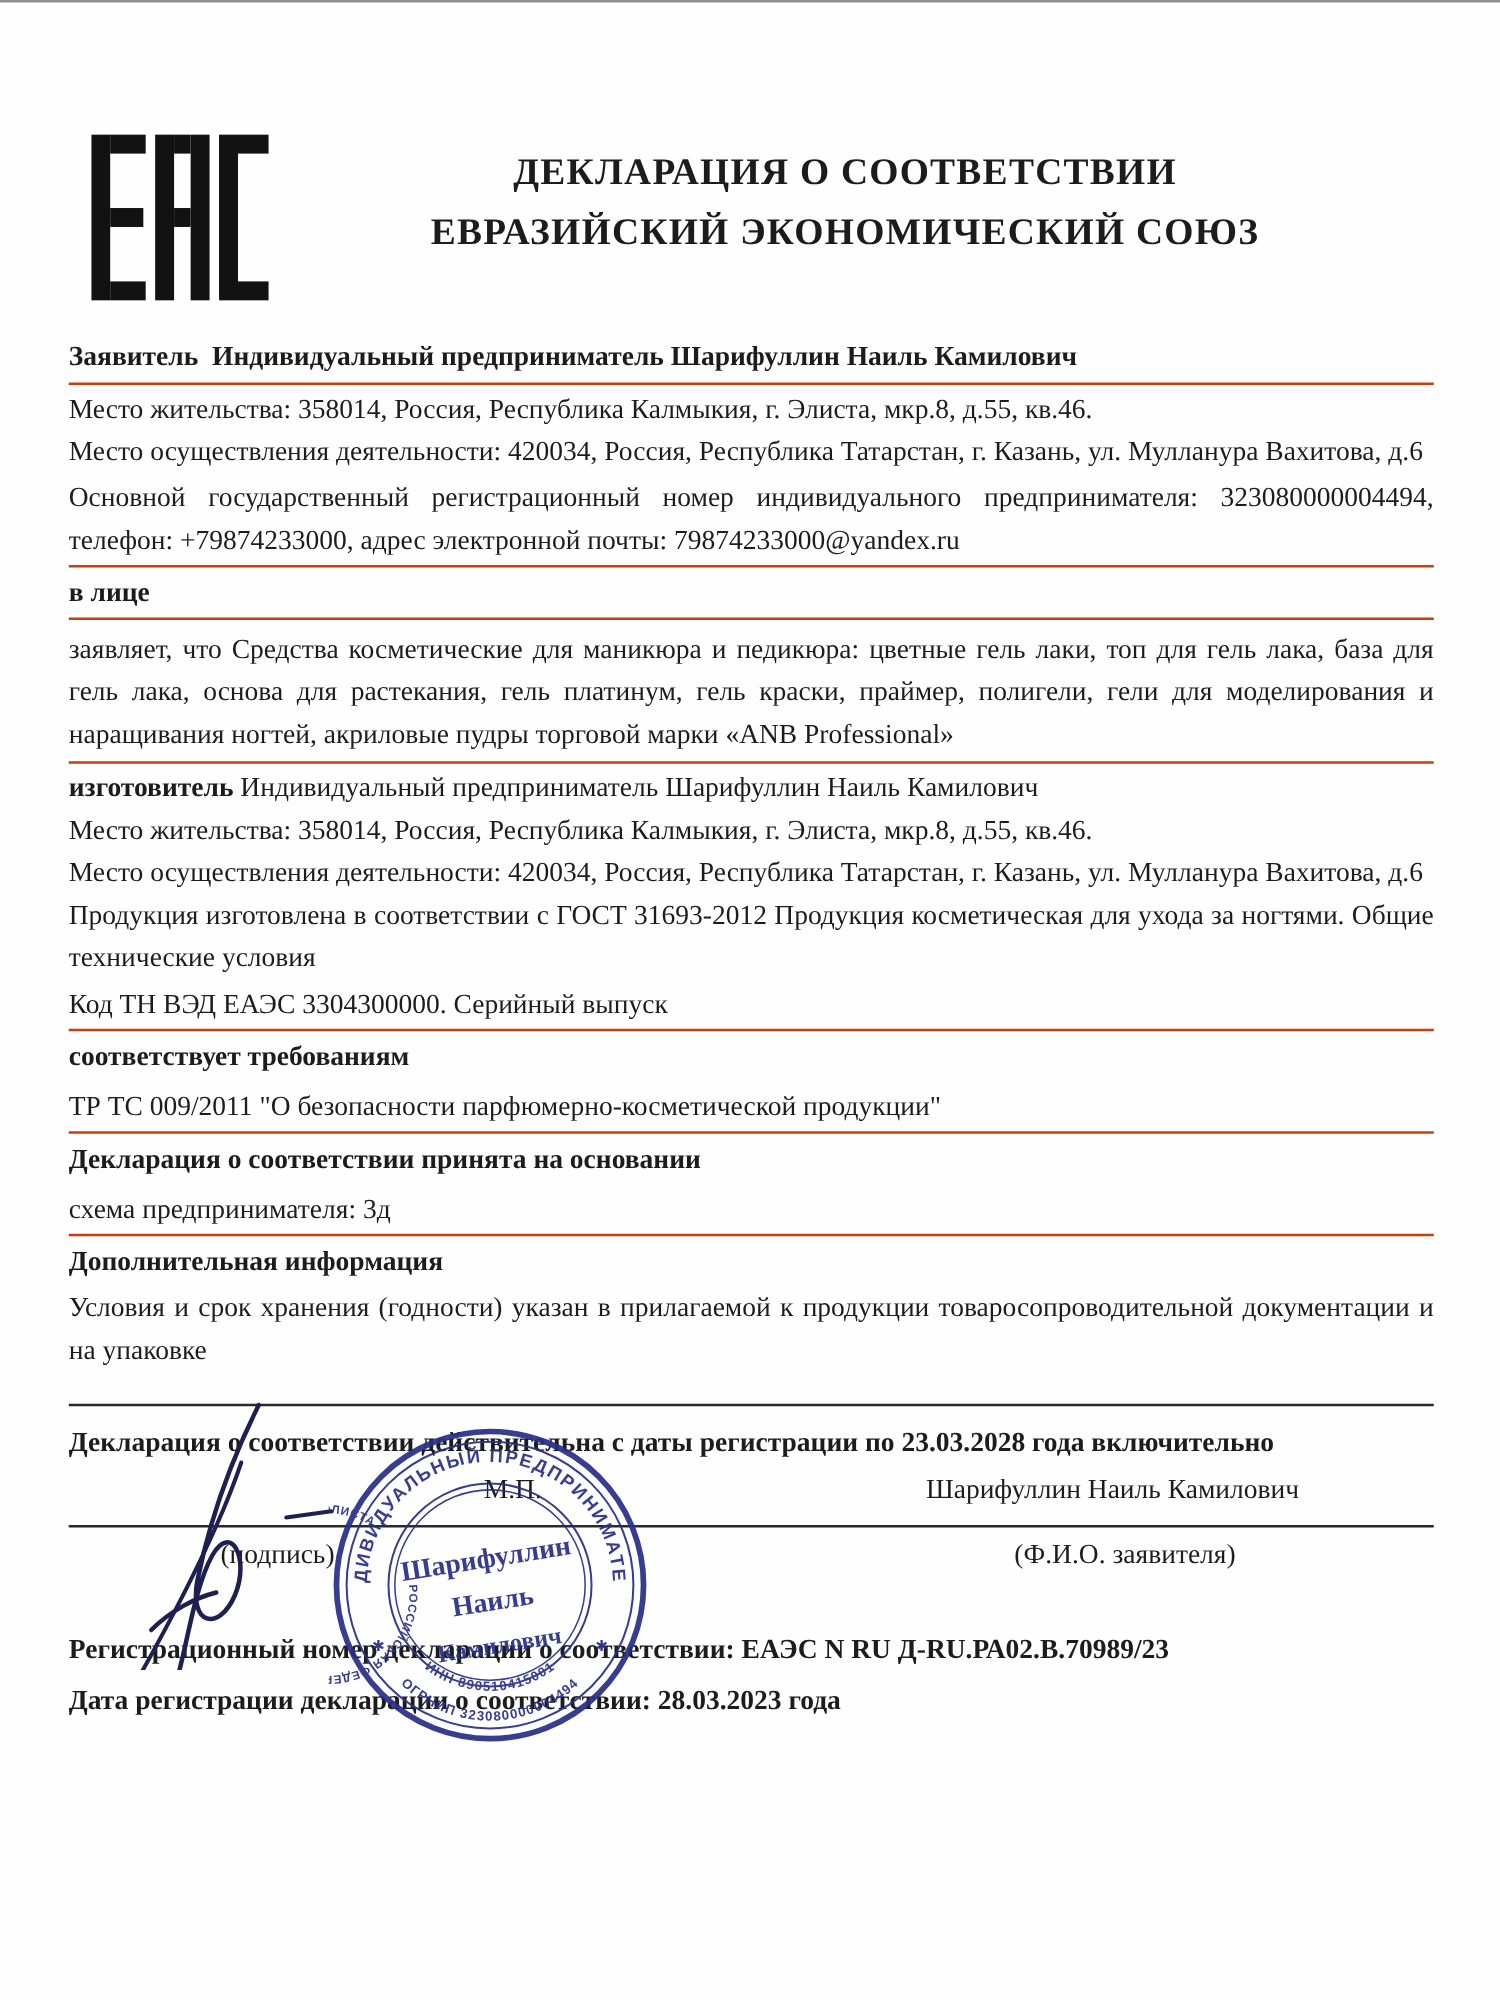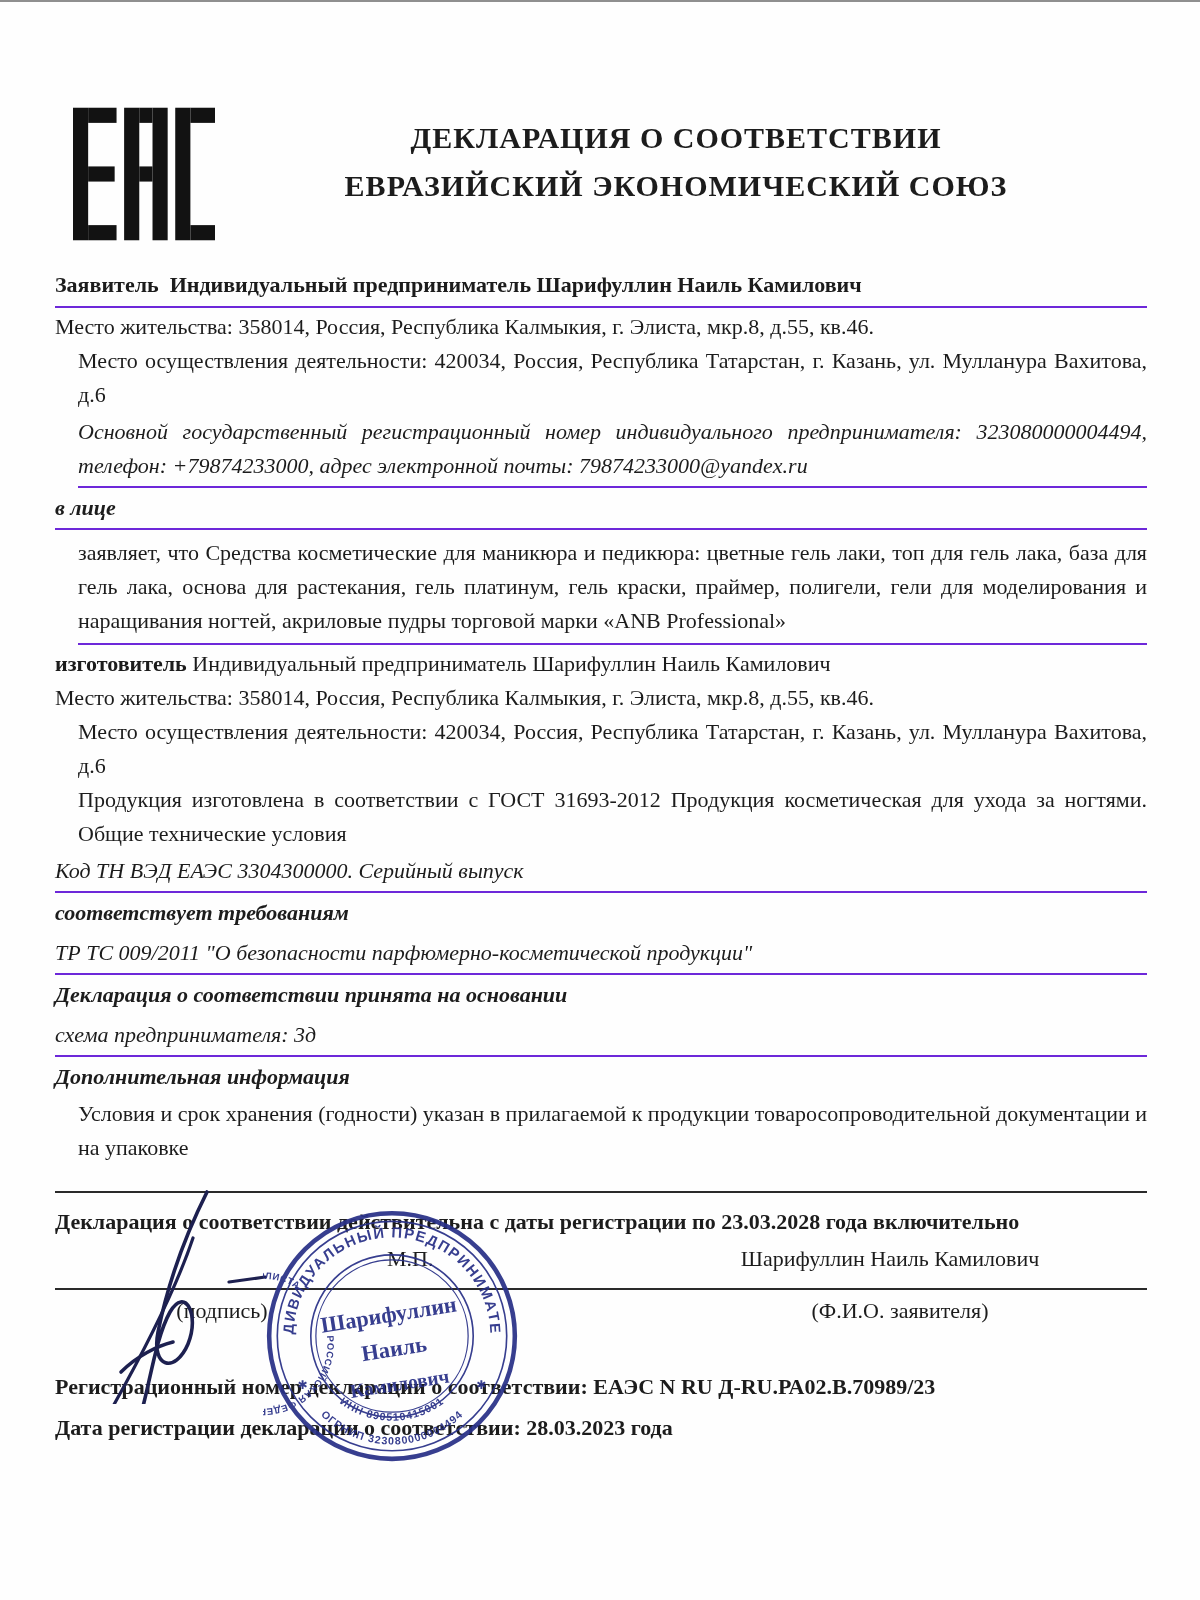--- a/index.html
+++ b/index.html
@@ -15,27 +15,27 @@
     border-top:2px solid #8f8f8f;
   }
   .content{position:absolute;left:55px;top:0;width:1092px;}
   
   .header{display:flex;align-items:flex-start;margin:104px 0 0 18px;}
   .eac-logo{width:142px;height:136px;flex:0 0 auto;}
   .title{flex:1;text-align:center;padding:8px 20px 0 10px;
     font-weight:bold;font-size:30px;line-height:48px;letter-spacing:1px;}
   
   .sec{font-size:22px;line-height:34px;}
-  .rule{border-bottom:2px solid #6d28d9;}
-  .just{text-align:justify;margin-left:23px;}
+  .rule{border-bottom:2px solid #c2410c;}
+  .just{text-align:justify;}
   .b{font-weight:bold;}
   .preline{white-space:pre-line;}
   .mt{margin-top:2px;}
   .applicant-row{padding:26px 0 4px 0;}
-  .pad-v{padding:3px 0;font-style:italic;}
+  .pad-v{padding:3px 0;}
   .declare-sec{padding:6px 0 5px 0;}
   
   .validity{margin-top:26px;border-top:2px solid #2a2a2a;padding-top:10px;
     font-weight:bold;font-size:22px;line-height:37px;text-align:justify;}
   .sig-area{position:relative;height:110px;}
   .sig-line{position:absolute;left:0;top:48px;width:100%;border-top:2px solid #2a2a2a;}
   .mp{position:absolute;left:332px;top:6px;font-size:22px;}
   .fio-name{position:absolute;left:580px;top:6px;width:510px;text-align:center;font-size:22px;}
   .fio-label{position:absolute;left:590px;top:58px;width:510px;text-align:center;font-size:22px;}
   .podpis{position:absolute;left:52px;top:58px;width:230px;text-align:center;font-size:22px;}

